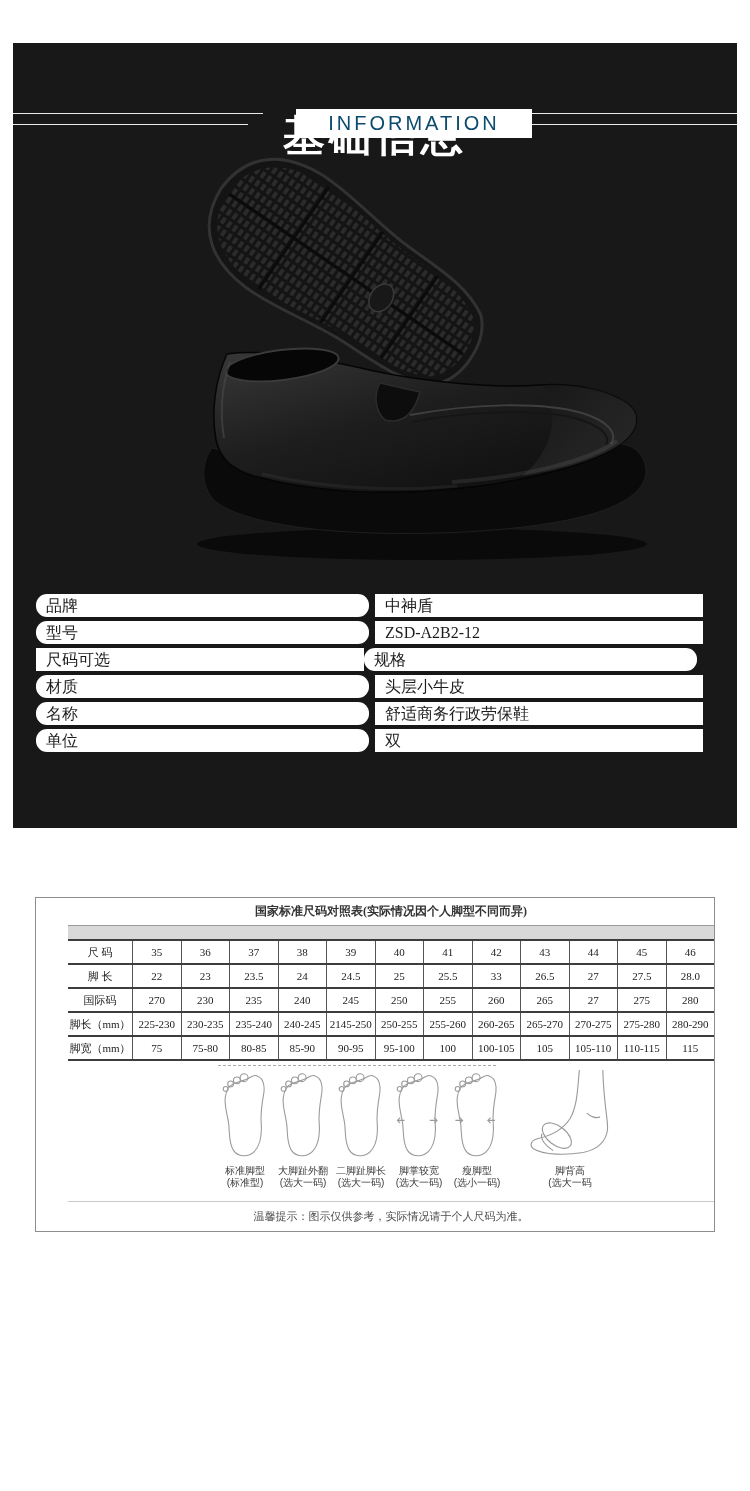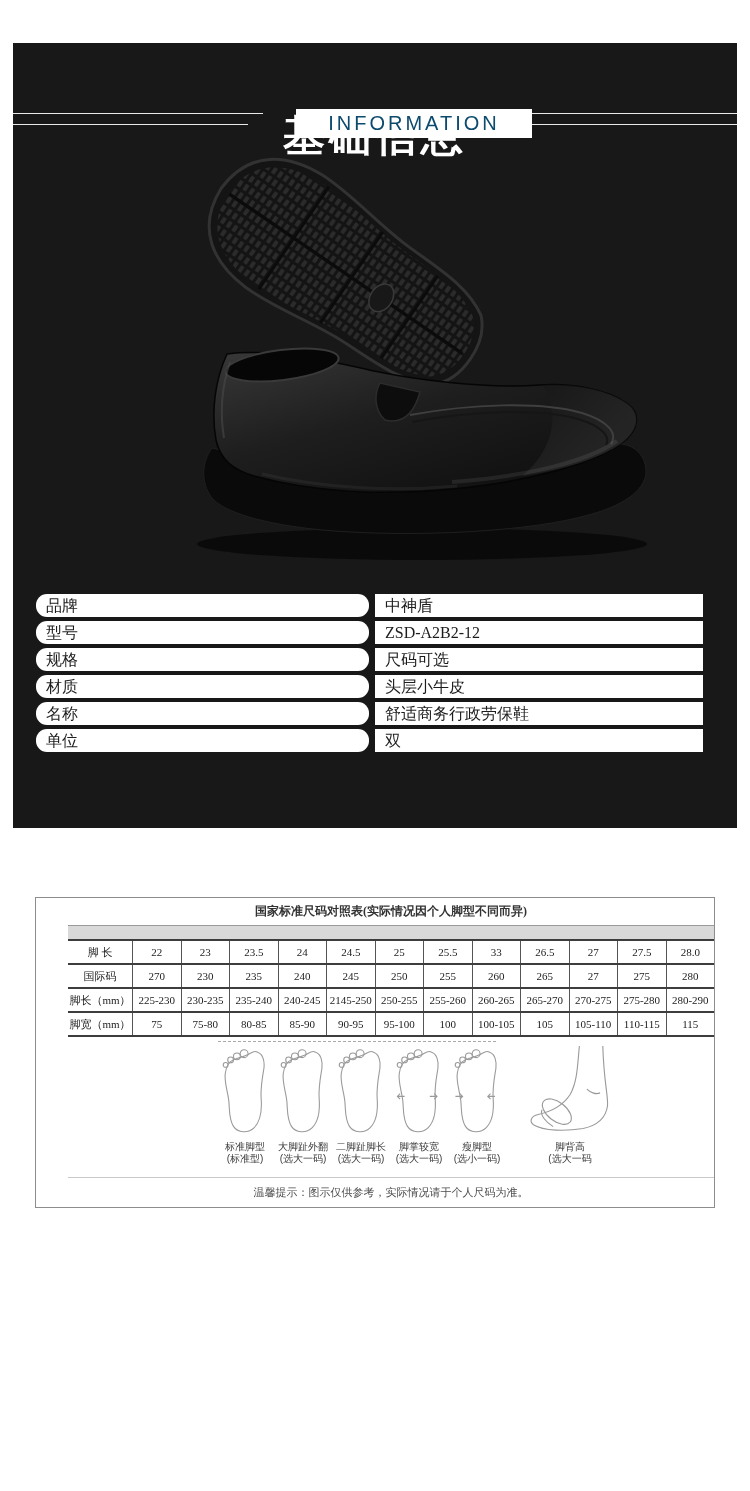--- a/index.html
+++ b/index.html
@@ -138,42 +138,57 @@
     <div class="spec-table" id="spec-table">
         <div class="spec-row">
           <div class="spec-cell spec-label">品牌</div>
           <div class="spec-cell spec-value">中神盾</div>
         </div>
         <div class="spec-row">
           <div class="spec-cell spec-label">型号</div>
           <div class="spec-cell spec-value">ZSD-A2B2-12</div>
         </div>
         <div class="spec-row">
+          <div class="spec-cell spec-value">尺码可选</div>
           <div class="spec-cell spec-label">规格</div>
-          <div class="spec-cell spec-value">尺码可选</div>
         </div>
         <div class="spec-row">
           <div class="spec-cell spec-label">材质</div>
           <div class="spec-cell spec-value">头层小牛皮</div>
         </div>
         <div class="spec-row">
           <div class="spec-cell spec-label">名称</div>
           <div class="spec-cell spec-value">舒适商务行政劳保鞋</div>
         </div>
         <div class="spec-row">
           <div class="spec-cell spec-label">单位</div>
           <div class="spec-cell spec-value">双</div>
         </div>
       </div>
   </section>
 
   <section class="size-chart">
     <div class="sc-title">国家标准尺码对照表(实际情况因个人脚型不同而异)</div>
     <div class="sc-band"></div>
     <div id="size-grid">
+        <div class="sc-row">
+          <div class="sc-cell sc-label">尺 码</div>
+          <div class="sc-cell">35</div>
+          <div class="sc-cell">36</div>
+          <div class="sc-cell">37</div>
+          <div class="sc-cell">38</div>
+          <div class="sc-cell">39</div>
+          <div class="sc-cell">40</div>
+          <div class="sc-cell">41</div>
+          <div class="sc-cell">42</div>
+          <div class="sc-cell">43</div>
+          <div class="sc-cell">44</div>
+          <div class="sc-cell">45</div>
+          <div class="sc-cell">46</div>
+        </div>
         <div class="sc-row">
           <div class="sc-cell sc-label">脚 长</div>
           <div class="sc-cell">22</div>
           <div class="sc-cell">23</div>
           <div class="sc-cell">23.5</div>
           <div class="sc-cell">24</div>
           <div class="sc-cell">24.5</div>
           <div class="sc-cell">25</div>
           <div class="sc-cell">25.5</div>
           <div class="sc-cell">33</div>

